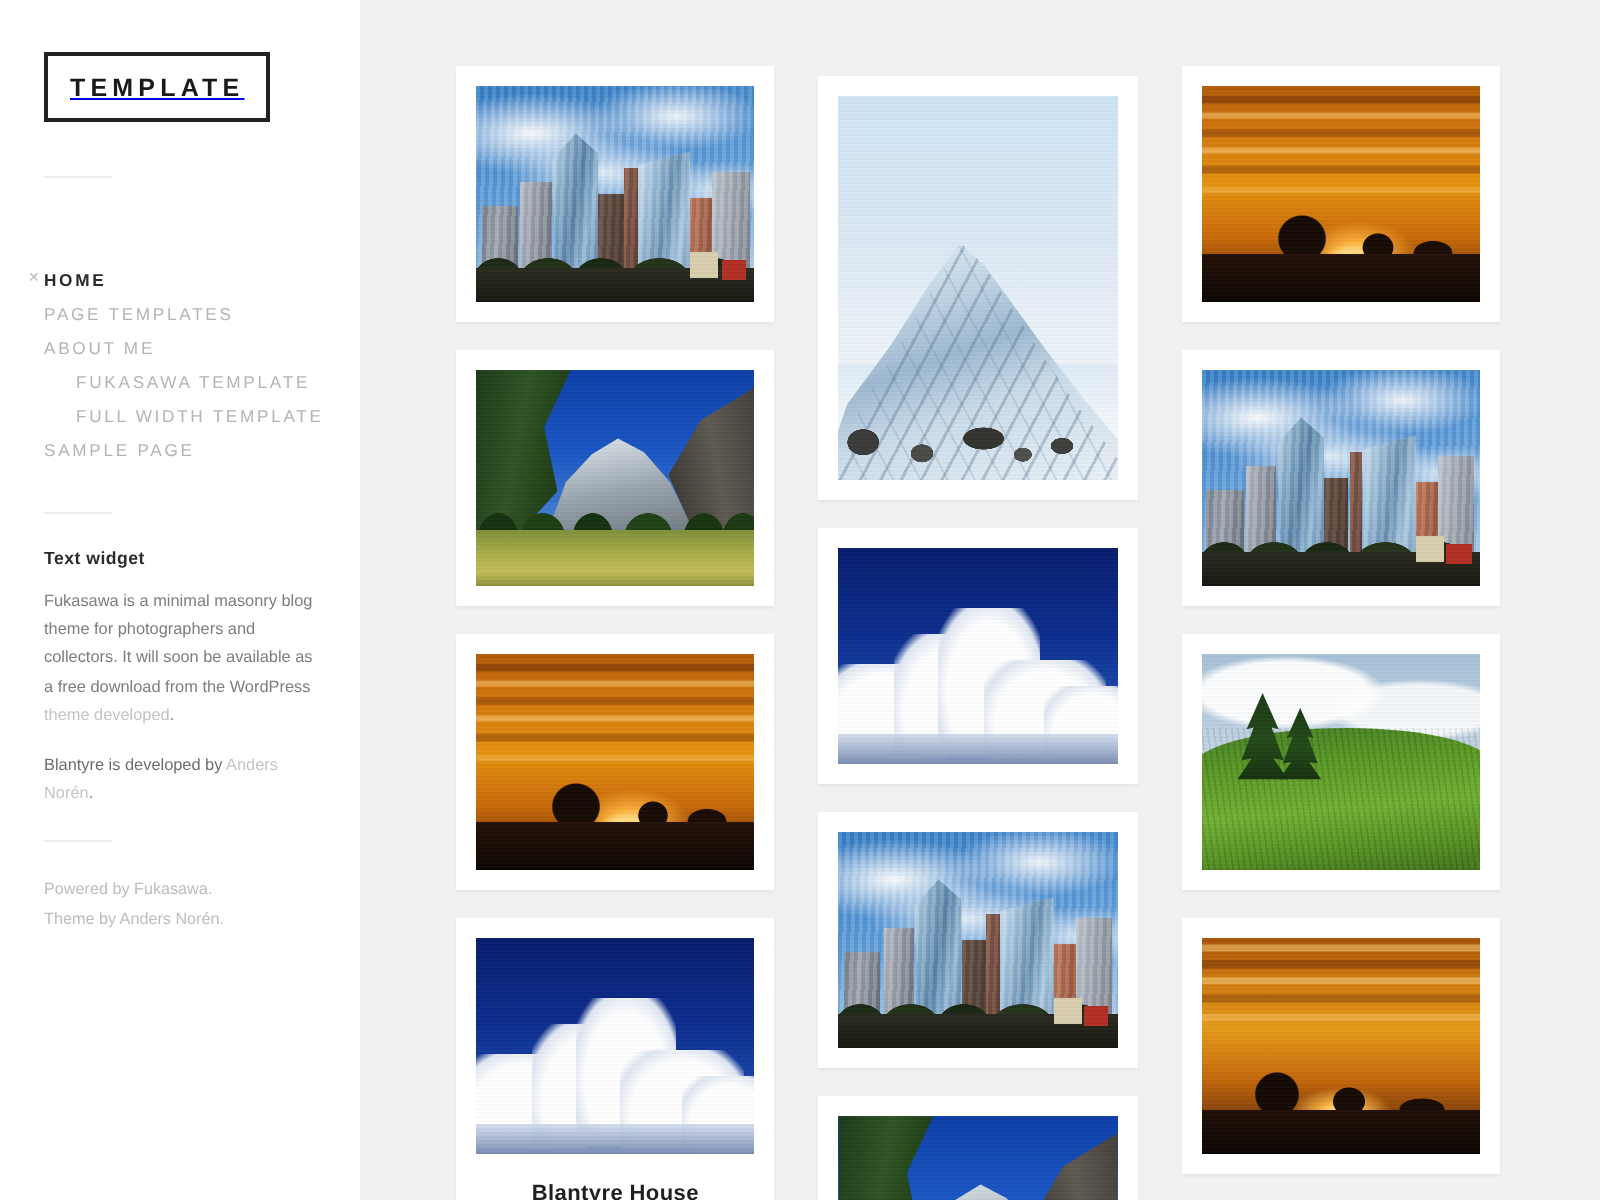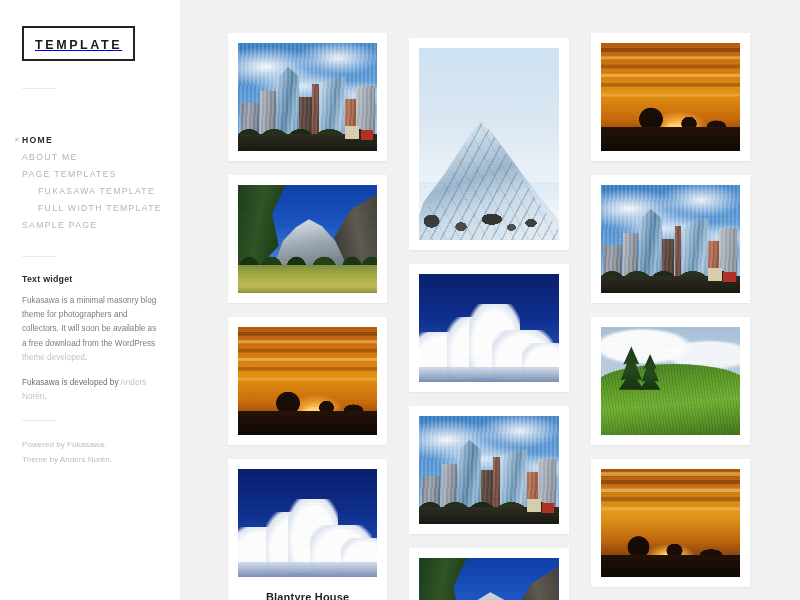--- a/index.html
+++ b/index.html
@@ -382,24 +382,24 @@
 
     <div class="divider div-logo"></div>
 
     <nav>
       <ul class="nav" id="nav-list">
           <li class="">
             <span class="nav-marker">✕</span>
             <a href="#" class="current">HOME</a>
           </li>
           <li class="">
-            <a href="#" class="">ABOUT ME</a>
+            <a href="#" class="">PAGE TEMPLATES</a>
           </li>
           <li class="">
-            <a href="#" class="">PAGE TEMPLATES</a>
+            <a href="#" class="">ABOUT ME</a>
           </li>
           <li class="sub">
             <a href="#" class="">FUKASAWA TEMPLATE</a>
           </li>
           <li class="sub">
             <a href="#" class="">FULL WIDTH TEMPLATE</a>
           </li>
           <li class="">
             <a href="#" class="">SAMPLE PAGE</a>
           </li>
@@ -407,21 +407,21 @@
     </nav>
 
     <div class="divider div-widget"></div>
 
     <section>
       <h3 class="widget-title">Text widget</h3>
       <p class="widget-p">
         <span>Fukasawa is a minimal masonry blog theme for photographers and collectors. It will soon be available as a free download from the WordPress </span><a href="#">theme developed</a><span>.</span>
       </p>
       <p class="widget-p">
-        <span class="strongish">Fukasawa is developed by </span><a href="#">Anders Norén</a><span>.</span>
+        <span class="strongish">Blantyre is developed by </span><a href="#">Anders Norén</a><span>.</span>
       </p>
     </section>
 
     <div class="divider div-footer"></div>
 
     <footer class="site-footer">
       <div>
         <span>Powered by </span><a href="#">Fukasawa</a><span>.</span>
       </div>
       <div>

